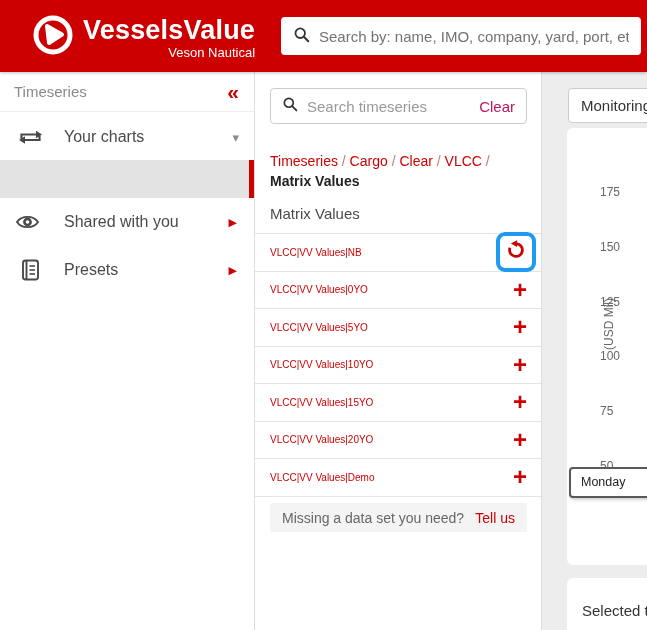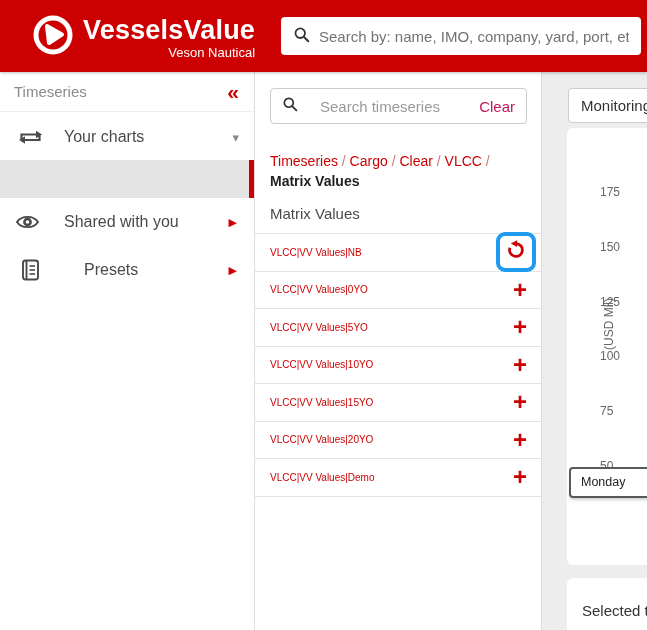--- a/index.html
+++ b/index.html
@@ -35,21 +35,21 @@
   .sb-selected { background:#e3e3e3; }
   .sb-selected .sb-label { font-weight:bold; font-size:15px; color:#222; }
   .sb-redbar { position:absolute; right:0; top:0; width:5px; height:100%; background:#cc0000; }
 
   
   .panel { position:absolute; left:255px; top:72px; width:287px; height:558px; background:#fff;
            border-right:1px solid #ddd; }
   .ts-search { position:absolute; left:15px; top:16px; width:257px; height:36px; border:1px solid #ccc;
                border-radius:4px; background:#fff; display:flex; align-items:center; padding:0 11px; }
   .ts-search input { border:0; outline:none; flex:1; font-size:15px; color:#333; background:transparent;
-                     font-family:"Liberation Sans", sans-serif; margin-left:22px; min-width:0; }
+                     font-family:"Liberation Sans", sans-serif; margin-left:9px; min-width:0; }
   .ts-search input::placeholder { color:#999; opacity:1; }
   .ts-clear { color:#be185d; font-size:15px; cursor:pointer; }
   .crumbs { position:absolute; left:15px; top:79px; font-size:14px; line-height:20px; width:260px; }
   .crumb-link { color:#cc0000; cursor:pointer; }
   .crumb-sep { color:#c87a7a; }
   .crumb-cur { color:#222; font-weight:bold; }
   .section-title { position:absolute; left:15px; top:133px; font-size:15px; color:#4a4a4a; }
   .ts-list { position:absolute; left:0; top:161px; width:100%; border-top:1px solid #e4e4e4; }
   .ts-row { position:relative; height:37.5px; border-bottom:1px solid #e4e4e4; display:flex; align-items:center;
             padding-left:15px; }
@@ -135,21 +135,21 @@
       <span class="sb-icon" style="left:15px;">
         <svg width="25" height="20" viewBox="0 0 25 20">
           <path d="M2 10 C 6.5 3.2, 18.5 3.2, 23 10 C 18.5 16.8, 6.5 16.8, 2 10 Z" fill="none" stroke="#4a4a4a" stroke-width="1.9"></path>
           <circle cx="12.5" cy="10" r="3.1" fill="none" stroke="#4a4a4a" stroke-width="2.6"></circle>
         </svg>
       </span>
       <span class="sb-label">Shared with you</span>
       <span class="sb-arrow">▶</span>
     </div>
 
-    <div class="sb-row" style="top:179px;padding-left:20px;">
+    <div class="sb-row" style="top:179px;">
       <span class="sb-icon" style="left:19px;">
         <svg width="22" height="24" viewBox="0 0 22 24">
           <rect x="4" y="2.5" width="15" height="19" rx="2.5" fill="none" stroke="#4a4a4a" stroke-width="1.9"></rect>
           <line x1="7.5" y1="2.5" x2="7.5" y2="21.5" stroke="#4a4a4a" stroke-width="1.9"></line>
           <line x1="10.5" y1="8" x2="16" y2="8" stroke="#4a4a4a" stroke-width="1.6"></line>
           <line x1="10.5" y1="12" x2="16" y2="12" stroke="#4a4a4a" stroke-width="1.6"></line>
           <line x1="10.5" y1="16" x2="16" y2="16" stroke="#4a4a4a" stroke-width="1.6"></line>
         </svg>
       </span>
       <span class="sb-label">Presets</span>
@@ -215,20 +215,24 @@
       <div class="ts-row">
         <span class="ts-row-label">VLCC|VV Values|20YO</span>
         <span class="ts-add">+</span>
       </div>
       <div class="ts-row">
         <span class="ts-row-label">VLCC|VV Values|Demo</span>
         <span class="ts-add">+</span>
       </div>
     </div>
 
+    <div class="missing">
+      <span class="missing-text">Missing a data set you need?</span>
+      <span class="missing-link">Tell us</span>
+    </div>
   </div>
 
   <div class="mon-select">Monitoring</div>
 
   <div class="chart-card"></div>
   <span class="tick" style="top:185px;">175</span>
   <span class="tick" style="top:240px;">150</span>
   <span class="tick" style="top:295px;">125</span>
   <span class="tick" style="top:349px;">100</span>
   <span class="tick" style="top:404px;">75</span>

